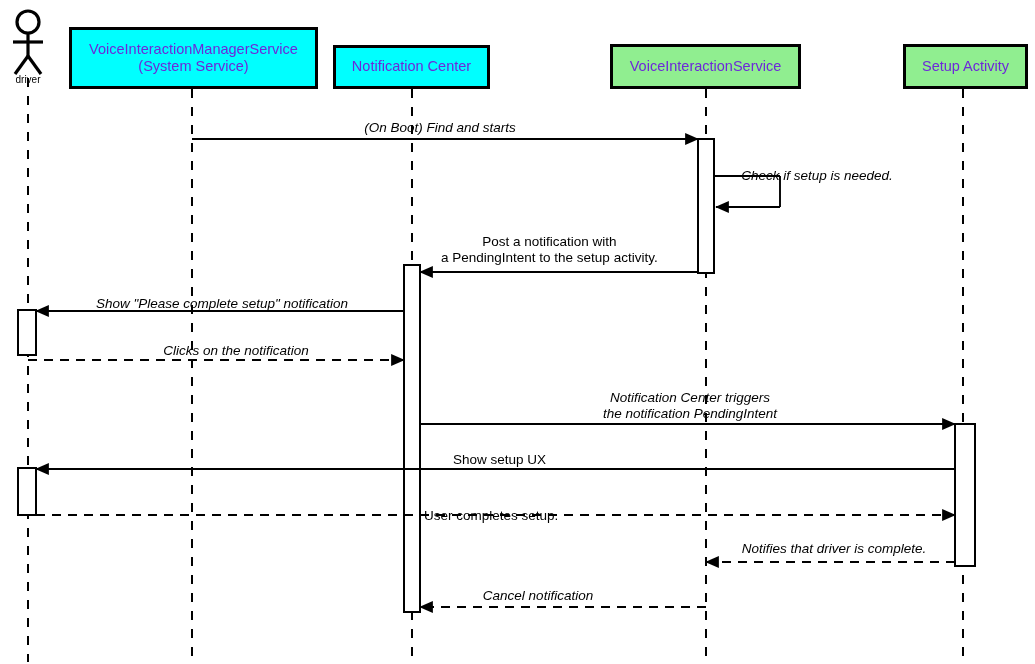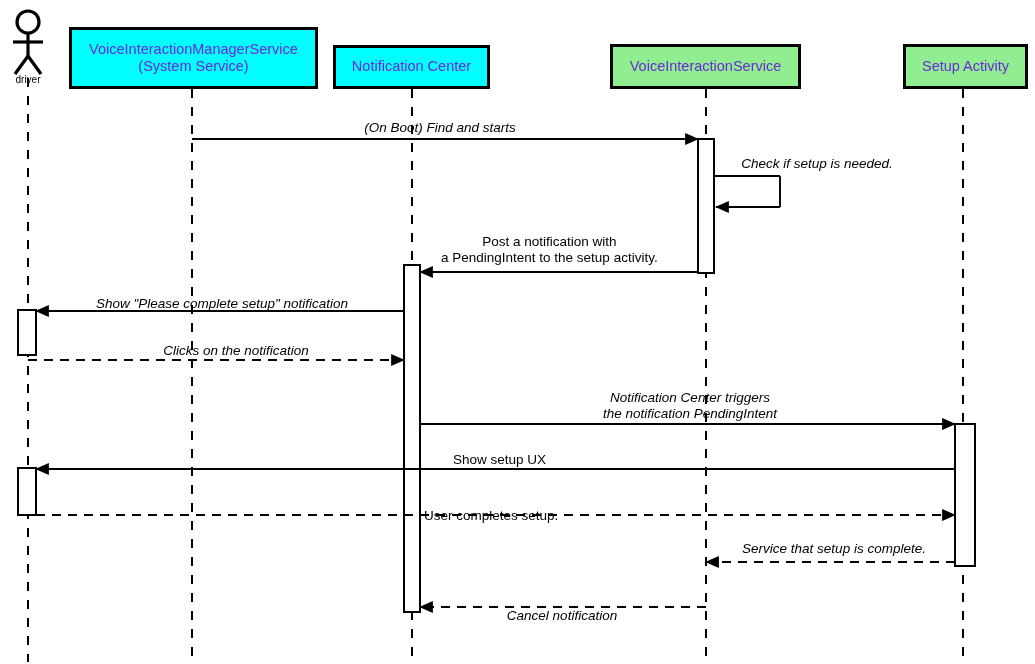--- a/index.html
+++ b/index.html
@@ -138,28 +138,28 @@
       </div>
       <div class="lifeline-box box-green" style="left: 610px; top: 44px; width: 191px; height: 45px;">
         <span class="box-label"><span>VoiceInteractionService</span></span>
       </div>
       <div class="lifeline-box box-green" style="left: 903px; top: 44px; width: 125px; height: 45px;">
         <span class="box-label"><span>Setup Activity</span></span>
       </div>
     </div>
   <div id="labels-layer">
       <div class="msg-label center" style="left: 440px; top: 120px;">(On Boot) Find and starts</div>
-      <div class="msg-label center" style="left: 817px; top: 156px;">Check if setup is needed.</div>
+      <div class="msg-label center" style="left: 817px; top: 168px;">Check if setup is needed.</div>
       <div class="msg-label left" style="left: 441px; top: 234px;">Post a notification with
 a PendingIntent to the setup activity.</div>
       <div class="msg-label center" style="left: 222px; top: 296px;">Show "Please complete setup" notification</div>
       <div class="msg-label center" style="left: 236px; top: 343px;">Clicks on the notification</div>
       <div class="msg-label center" style="left: 690px; top: 390px;">Notification Center triggers
 the notification PendingIntent</div>
       <div class="msg-label left" style="left: 453px; top: 452px;">Show setup UX</div>
       <div class="msg-label left" style="left: 424px; top: 496px; margin-top: 12px;">User completes setup.</div>
-      <div class="msg-label center" style="left: 834px; top: 541px;">Service that setup is complete.</div>
-      <div class="msg-label center" style="left: 562px; top: 588px; margin-top: 20px;">Cancel notification</div>
+      <div class="msg-label center" style="left: 834px; top: 541px;">Notifies that driver is complete.</div>
+      <div class="msg-label center" style="left: 538px; top: 588px;">Cancel notification</div>
     </div>
 
   <div class="actor-label" style="left:28px; top:74px;">driver</div>
 
 </div>
 
 </body></html>

